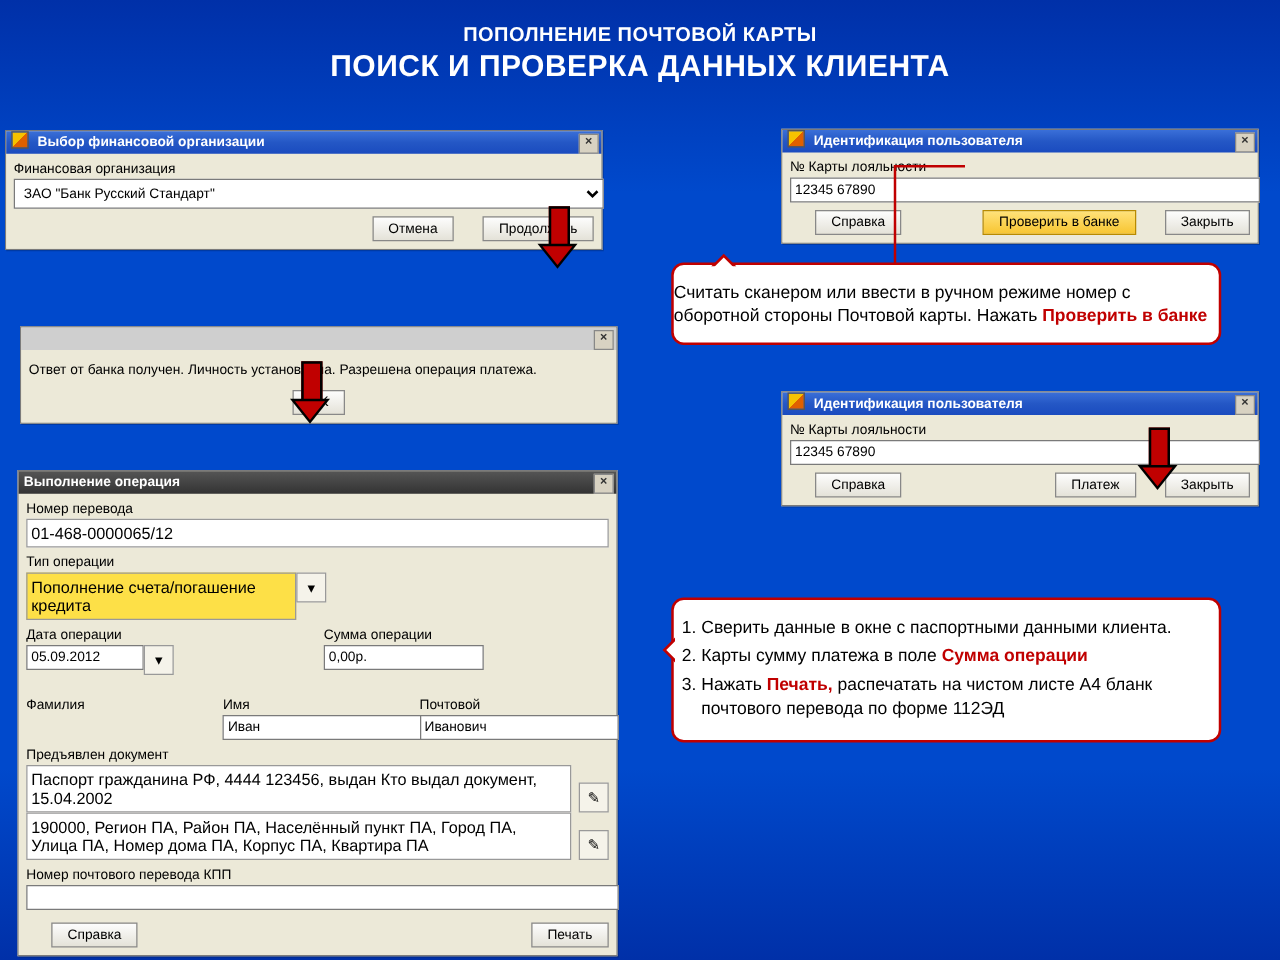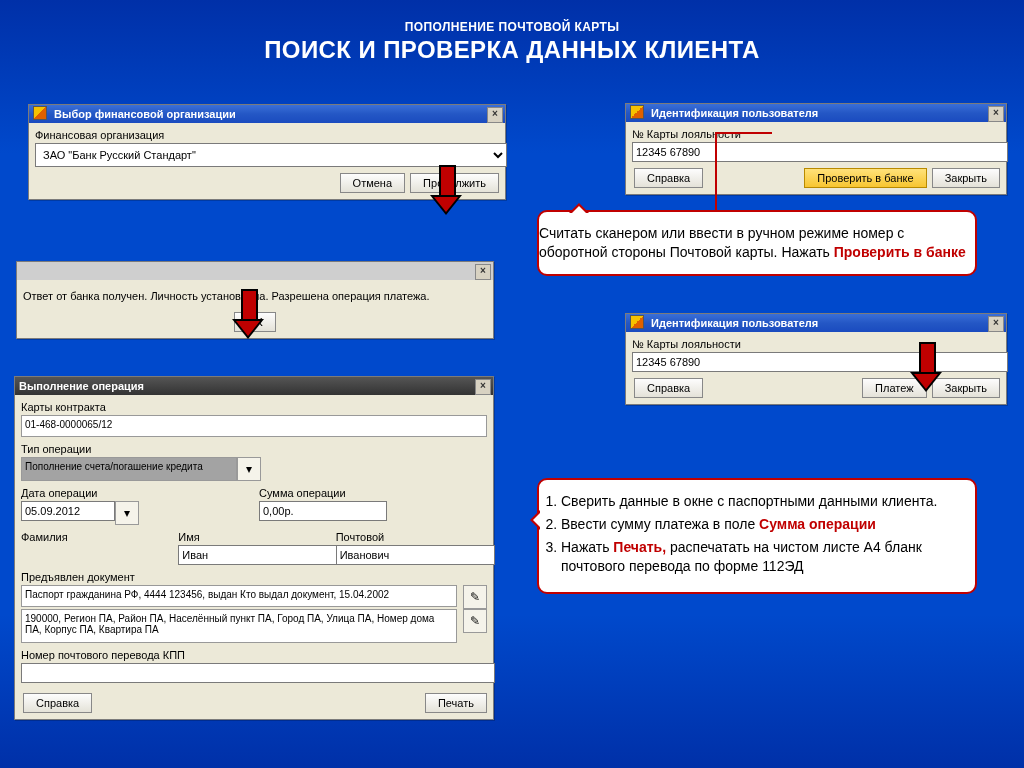--- a/index.html
+++ b/index.html
@@ -1,65 +1,65 @@
 <!DOCTYPE html>
 <html><head>
 <meta charset="utf-8">
 <style>
 html,body{margin:0;padding:0;width:1024px;height:768px;font-family:Tahoma,Verdana,Arial,sans-serif;background:linear-gradient(#0030a8,#0049cc 20%,#0049cc 80%,#0030a8);font-size:11px;color:#000;overflow:hidden}
 .slide{position:relative;width:1024px;height:768px}
 .header{position:absolute;left:0;top:20px;width:100%;text-align:center;color:#fff}
-.header .subtitle{font-size:12px;font-weight:bold;letter-spacing:.4px}
+.header .subtitle{font-size:16px;font-weight:bold;letter-spacing:.4px}
 .header .title{font-size:24px;font-weight:bold;letter-spacing:.4px;margin-top:2px}
 .win{position:absolute;background:#ece9d8;border:1px solid #7b7b7b;box-shadow:1px 1px 0 rgba(0,0,0,.2)}
 .titlebar{background:linear-gradient(#3a6fd8,#2457c5 50%,#1a4bbf);color:#fff;font-weight:bold;height:18px;line-height:18px;padding:0 4px;position:relative;font-size:11px}
 .titlebar .appicon{display:inline-block;width:12px;height:12px;margin-right:4px;vertical-align:-2px;background:linear-gradient(135deg,#f6c200 50%,#e06000 50%);border:1px solid #555}
 .titlebar .x,.plaingrey .x{position:absolute;right:2px;top:2px;width:14px;height:14px;background:#d8d2c2;border:1px solid #888;color:#333;font-size:10px;line-height:12px;text-align:center;font-weight:bold}
 .plaingrey{background:#cfcfcf;color:#000;font-weight:normal}
 .body{padding:6px;background:#ece9d8}
 .lbl{font-size:11px;color:#000;margin-bottom:2px}
 .inp,.sel{border:1px solid #7a7a7a;background:#fff;padding:2px 3px;font-size:11px;height:14px;box-sizing:content-box}
 .inp{width:100%}
 .sel{height:18px}
 .btn{border:1px solid #888;background:linear-gradient(#fdfdfd,#e4e2d8);padding:3px 12px;font-size:11px;cursor:pointer}
 .btn-yellow{background:linear-gradient(#ffe27a,#f7c531);border:1px solid #b88a00}
 .btnrow{text-align:right;margin-top:6px}
-.btnrow .btn{margin-left:2px}
+.btnrow .btn{margin-left:20px}
 .arrowdown{position:absolute;width:30px;height:52px;pointer-events:none}
 .arrowdown .shaft{position:absolute;left:9px;top:0;width:13px;height:32px;background:#c00000;border:2px solid #000}
 .arrowdown .head{position:absolute;left:0;top:30px;width:0;height:0;border-left:16px solid transparent;border-right:16px solid transparent;border-top:20px solid #000}
 .arrowdown .head::after{content:"";position:absolute;left:-12px;top:-18px;width:0;height:0;border-left:12px solid transparent;border-right:12px solid transparent;border-top:15px solid #c00000}
 .callout{position:absolute;background:#fff;border:2px solid #c00000;border-radius:10px;padding:12px 0;font-size:14px;line-height:1.35;color:#000}
 .callout .em{color:#c00000;font-weight:bold}
 .callout ol{margin:0;padding-left:22px}
 .callout li{margin-bottom:4px}
 .callout.c1::before{content:"";position:absolute;left:30px;top:-19px;border:10px solid transparent;border-bottom-color:#c00000}
 .callout.c1::after{content:"";position:absolute;left:32px;top:-14px;border:8px solid transparent;border-bottom-color:#fff}
 .callout.c2::before{content:"";position:absolute;left:-19px;top:30px;border:10px solid transparent;border-right-color:#c00000}
 .callout.c2::after{content:"";position:absolute;left:-14px;top:32px;border:8px solid transparent;border-right-color:#fff}
 .field2{display:flex;gap:10px}
 .field2>div{flex:1}
 .row3{display:flex;gap:6px}
 .row3>div{flex:1}
 .edit-icon{display:inline-flex;align-items:center;justify-content:center;width:22px;height:22px;border:1px solid #999;background:#f5f3ea;font-size:12px}
-.readonly-area{border:1px solid #999;background:#fff;padding:3px;font-size:10px;min-height:14px}
-.fx{display:flex;gap:6px;align-items:flex-start}
+.readonly-area{border:1px solid #999;background:#fff;padding:3px;font-size:13px;min-height:14px}
+.fx{display:flex;gap:6px;align-items:flex-end}
 .fx .grow{flex:1}
-.highlight{background:#a3a3a3}
+.highlight{background:#fde047}
 </style>
 </head>
 <body>
 
 <div class="slide">
   <div class="header">
     <div class="subtitle">ПОПОЛНЕНИЕ ПОЧТОВОЙ КАРТЫ</div>
     <div class="title">ПОИСК И ПРОВЕРКА ДАННЫХ КЛИЕНТА</div>
   </div>
 
-  <div class="win" style="left:28px;top:104px;width:476px">
+  <div class="win" style="left:4px;top:104px;width:476px">
     <div class="titlebar">
       <span class="appicon"></span>
       <span>Выбор финансовой организации</span>
       <span class="x">×</span>
     </div>
     <div class="body">
       <div class="lbl">Финансовая организация</div>
       <select class="sel" style="width:100%">
         <option>ЗАО "Банк Русский Стандарт"</option>
       </select>
@@ -136,32 +136,32 @@
     </div>
   </div>
   <div class="arrowdown" style="left:910px;top:342px">
       <div class="shaft"></div>
       <div class="head"></div>
     </div>
 
   <div class="callout c2" style="left:537px;top:478px;width:436px">
     <ol>
       <li>Сверить данные в окне с паспортными данными  клиента.</li>
-      <li><span>Ввести сумму платежа в поле </span><span class="em">Сумма операции</span></li>
+      <li><span>Карты сумму платежа в поле </span><span class="em">Сумма операции</span></li>
       <li><span>Нажать </span><span class="em">Печать,</span><span> распечатать на чистом листе А4 бланк почтового перевода по форме  112ЭД</span></li>
     </ol>
   </div>
 
   <div class="win" style="left:14px;top:376px;width:478px">
     <div class="titlebar" style="background:linear-gradient(#555,#333)">
       <span>Выполнение операция</span>
       <span class="x">×</span>
     </div>
     <div class="body" style="font-size:11px">
-      <div class="lbl">Карты контракта</div>
+      <div class="lbl">Номер перевода</div>
       <div class="readonly-area">01-468-0000065/12</div>
 
       <div class="lbl" style="margin-top:6px">Тип операции</div>
       <div style="width:240px;display:flex">
         <div class="readonly-area highlight" style="flex:1">Пополнение счета/погашение кредита</div>
         <div class="edit-icon">▾</div>
       </div>
 
       <div class="field2" style="margin-top:6px">
         <div>
@@ -170,21 +170,21 @@
             <input class="inp" style="width: 86px;" value="05.09.2012">
             <div class="edit-icon">▾</div>
           </div>
         </div>
         <div>
           <div class="lbl">Сумма операции</div>
           <input class="inp" style="width: 120px;" value="0,00р.">
         </div>
       </div>
 
-      <div class="row3" style="margin-top:6px">
+      <div class="row3" style="margin-top:18px">
         <div><div class="lbl">Фамилия</div>
           </div>
         <div><div class="lbl">Имя</div>
           <input class="inp" value="Иван" style=""></div>
         <div><div class="lbl">Почтовой</div>
           <input class="inp" value="Иванович" style=""></div>
       </div>
 
       <div class="lbl" style="margin-top:6px">Предъявлен документ</div>
       <div class="fx">

